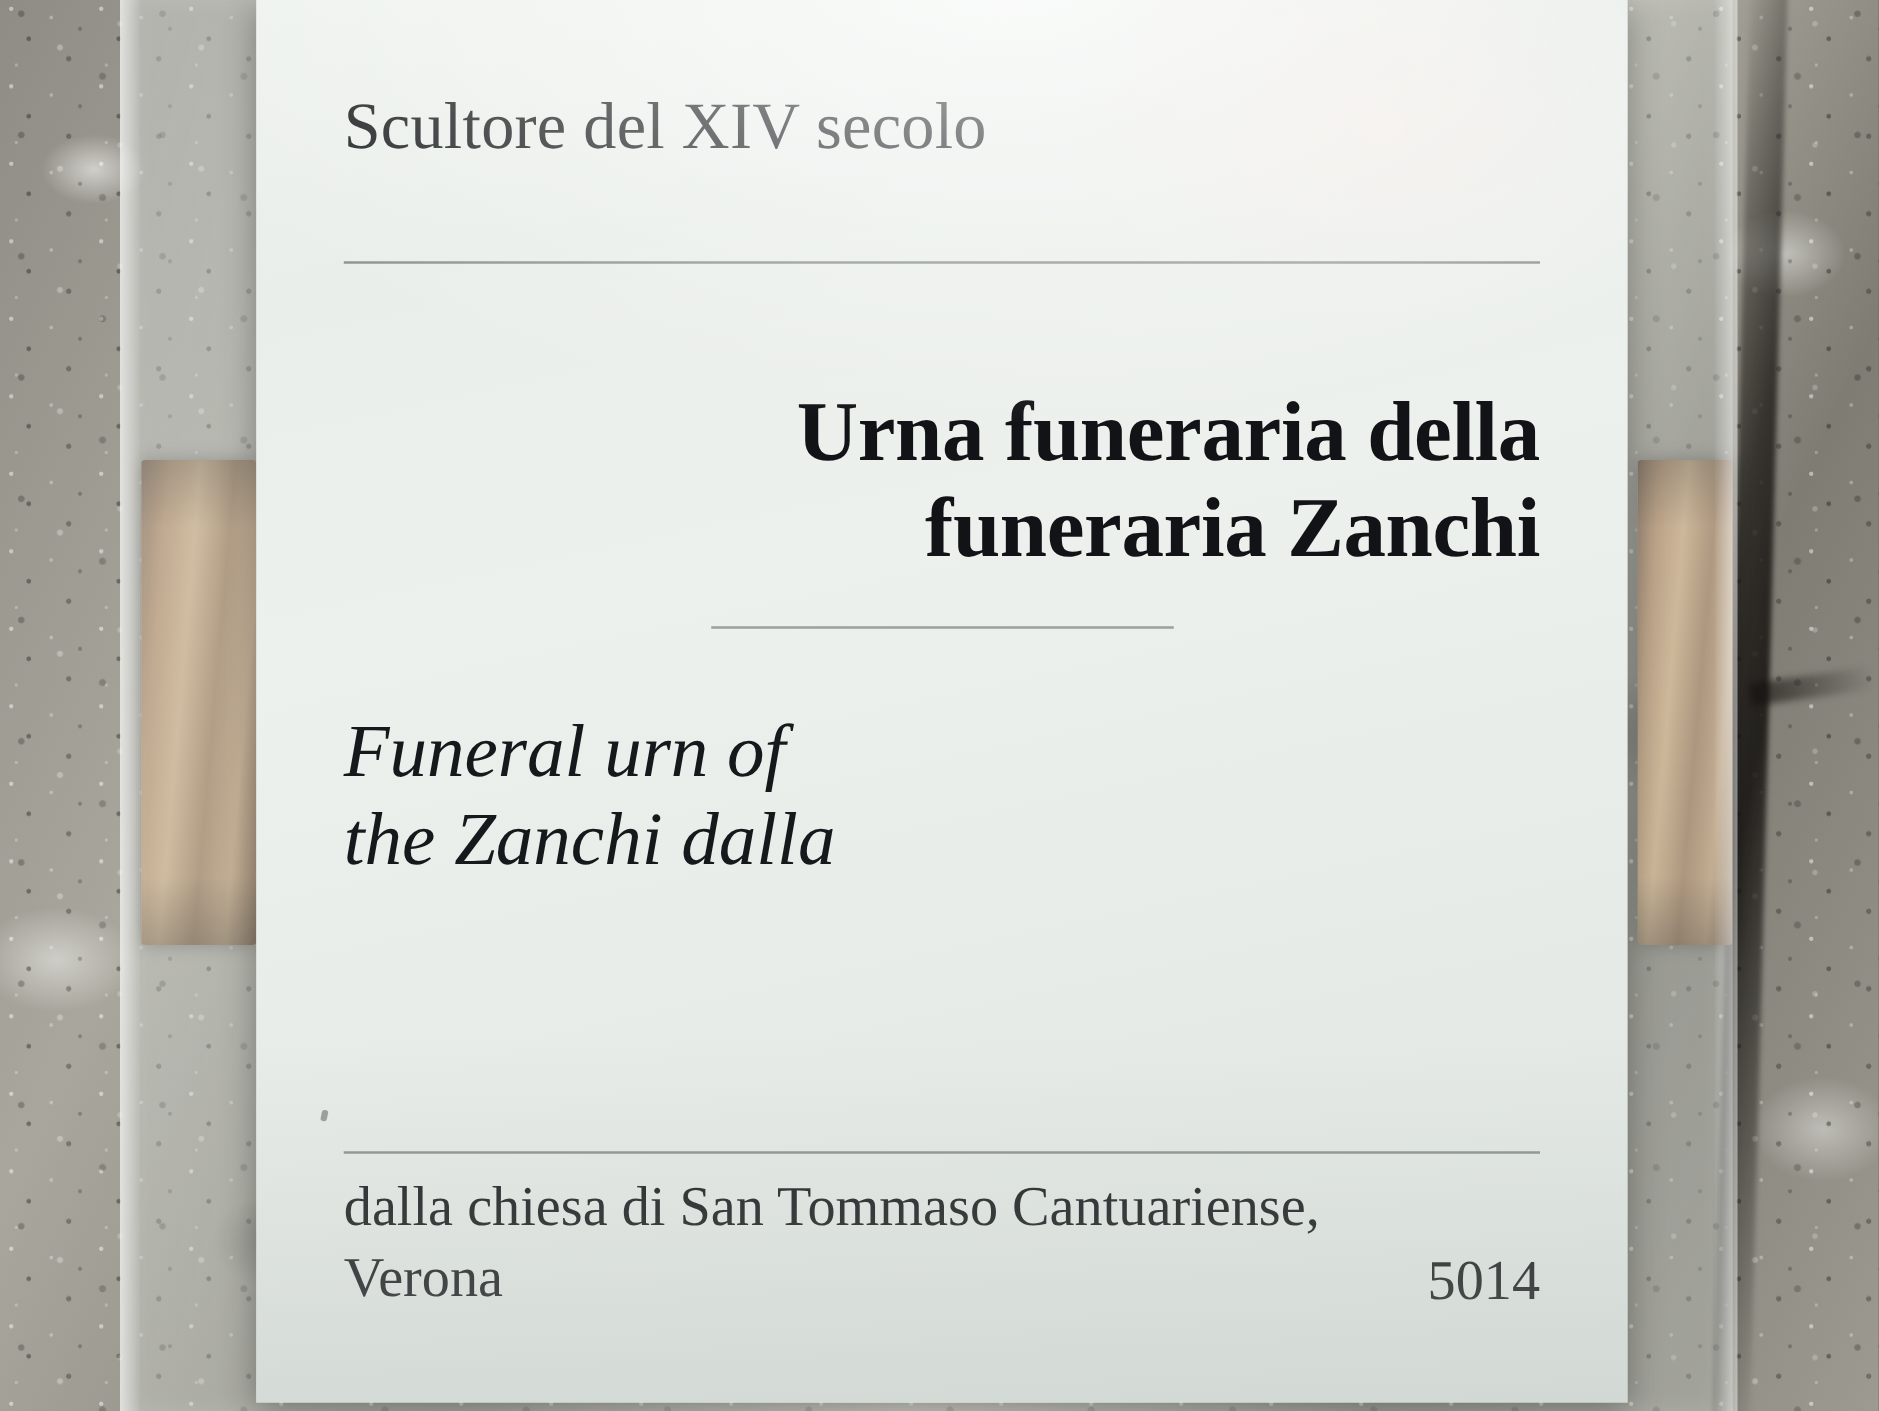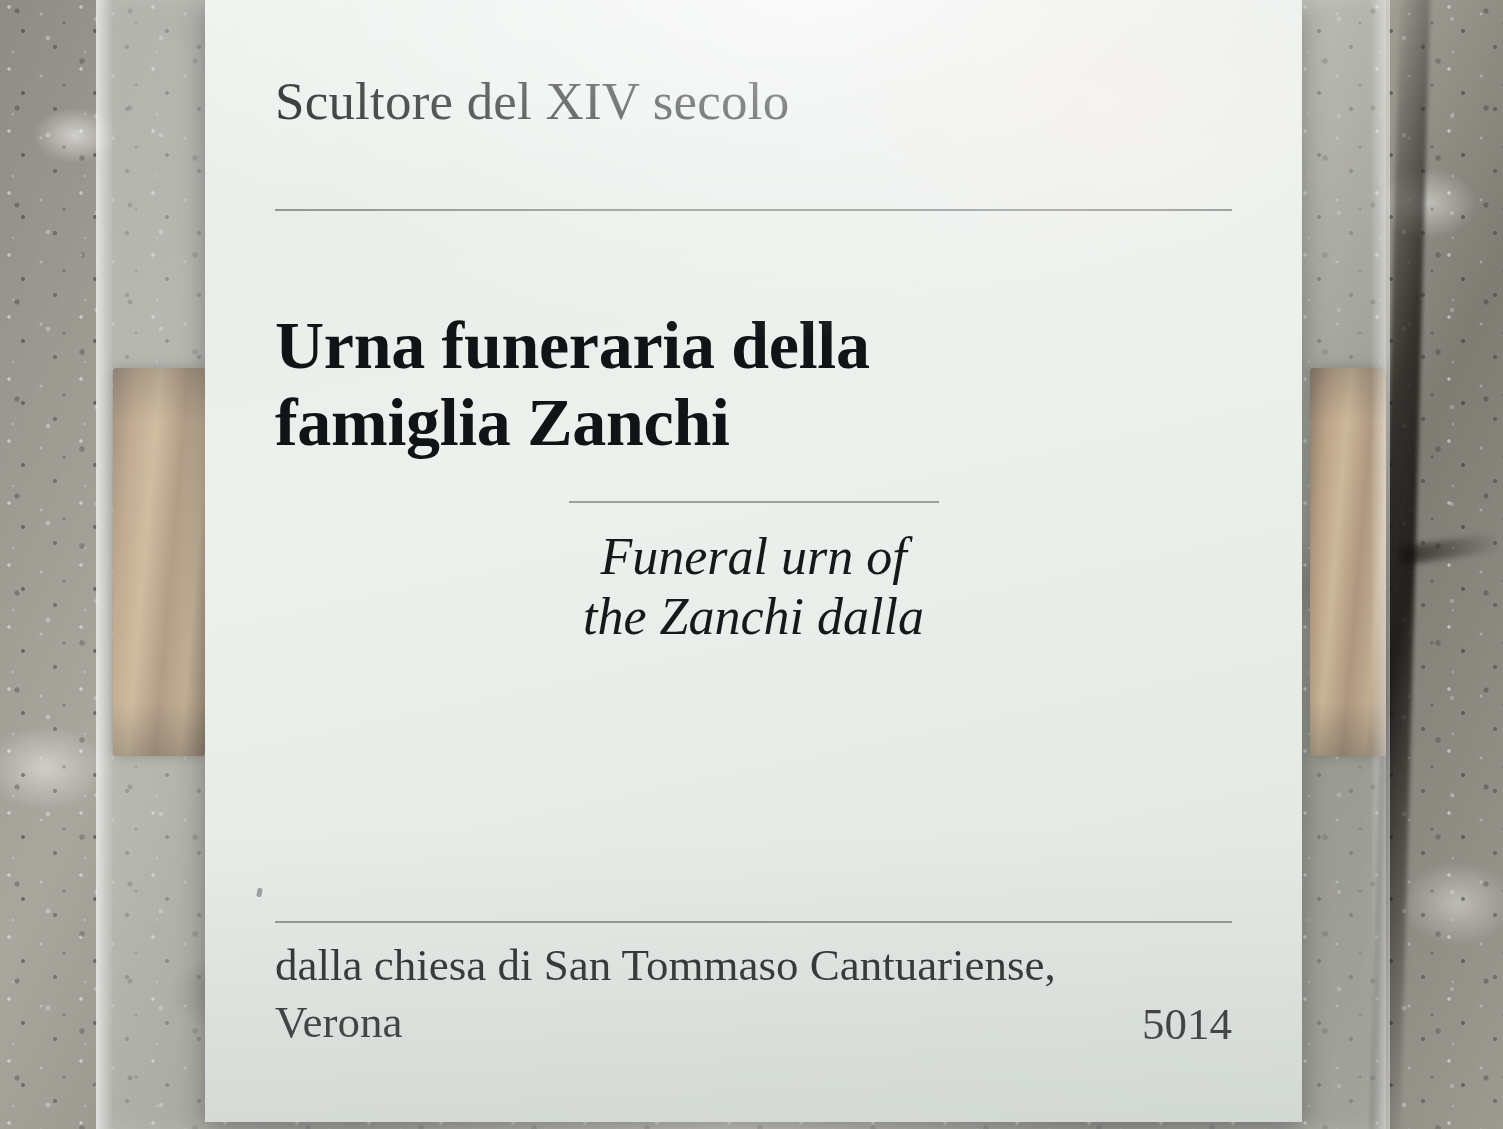--- a/index.html
+++ b/index.html
@@ -179,36 +179,36 @@
     width: 370px;
     margin: 40px auto 0 auto;
     border-top: 2px solid #9aa09c;
   }
   .rule.bottom {
     margin: 0;
     border-top: 2px solid #8e9490;
   }
 
   .title {
-    text-align: left;
+    text-align: right;
     font-weight: bold;
     font-size: 68px;
     line-height: 1.13;
     color: #111316;
     margin-top: 96px;
     letter-spacing: -0.3px;
   }
 
   .subtitle {
-    text-align: center;
+    text-align: left;
     font-style: italic;
-    font-size: 52px;
+    font-size: 60px;
     line-height: 1.16;
     color: #16191c;
-    margin-top: 24px;
+    margin-top: 64px;
   }
 
   .footer-wrap {
     position: absolute;
     left: 70px;
     right: 70px;
     bottom: 70px;
   }
   .footer-row {
     display: flex;
@@ -260,21 +260,21 @@
 
   <div class="label-card">
     <div class="card-inner">
 
       <div class="artist">Scultore del XIV secolo</div>
 
       <div class="rule"></div>
 
       <div class="title">
         <div>Urna funeraria della</div>
-        <div>famiglia Zanchi</div>
+        <div>funeraria Zanchi</div>
       </div>
 
       <div class="rule short"></div>
 
       <div class="subtitle">
         <div>Funeral urn of</div>
         <div>the Zanchi dalla</div>
       </div>
 
       <div class="speck"></div>

